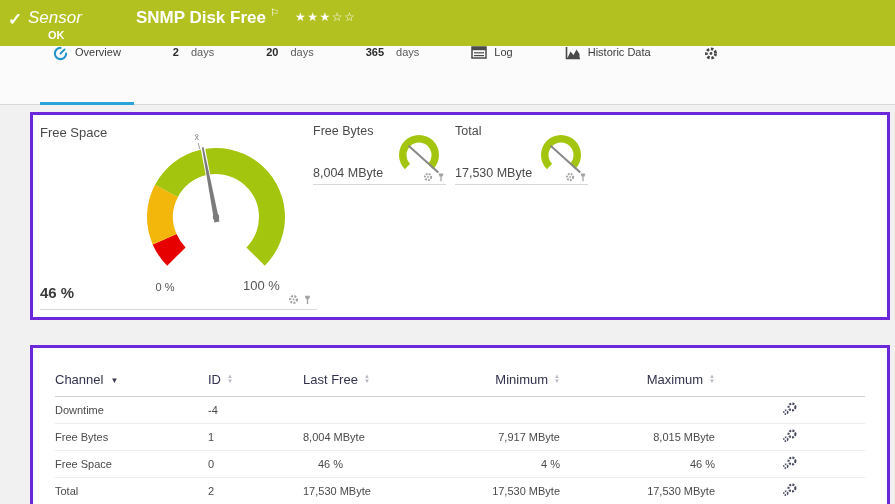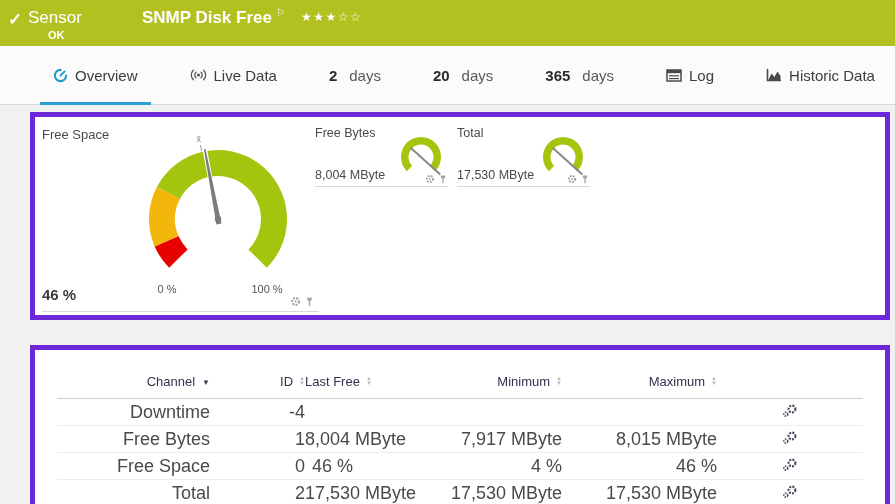--- a/index.html
+++ b/index.html
@@ -3,64 +3,64 @@
 <meta charset="utf-8">
 <style>
   * { box-sizing: border-box; margin: 0; padding: 0; }
   body { font-family: "Liberation Sans", sans-serif; }
   .screen { position: relative; width: 895px; height: 504px; background: #f1f1f1; overflow: hidden; }
 
   
   .topbar { position: absolute; left: 0; top: 0; width: 100%; height: 46px; background: #b2c120; color: #fff; }
   .check { position: absolute; left: 8px; top: 9px; font-size: 17px; font-weight: bold; }
   .title-line { position: absolute; left: 28px; top: 7px; font-size: 17px; white-space: nowrap; }
-  .sensor-word { font-weight: 300; margin-right: 12px; }
+  .sensor-word { font-style: italic; font-weight: 300; margin-right: 6px; }
   .sensor-name { font-weight: 700; margin-left: 48px; }
   .flag { font-size: 10px; vertical-align: super; margin-left: 4px; }
   .stars { margin-left: 16px; font-size: 12px; letter-spacing: 1.5px; vertical-align: 2px; }
   .status-ok { position: absolute; left: 48px; top: 29px; font-size: 11px; font-weight: 700; }
 
   
   .tabbar { position: absolute; left: 0; top: 46px; width: 100%; height: 59px; background: #fbfbfb;
             border-bottom: 1px solid #d9d9d9; display: flex; align-items: stretch; padding-left: 40px; }
-  .tab { position: relative; display: flex; align-items: center; gap: 7px; padding: 10px 13px; margin-right: 26px;
-         font-size: 15px; color: #3d3d3d; cursor: pointer; white-space: nowrap; }
+  .tab { position: relative; display: flex; align-items: flex-start; gap: 7px; padding: 0 13px; margin-right: 26px;
+         font-size: 11px; color: #3d3d3d; cursor: pointer; white-space: nowrap; }
   .tab.active::after { content: ""; position: absolute; left: 0; right: 0; bottom: -1px; height: 3px; background: #2ba3d9; }
   .tab .num { font-weight: 700; color: #2b2b2b; }
   .tab .word { color: #5a5a5a; margin-left: 5px; }
   .tab svg { display: block; }
 
   
-  .panel { position: absolute; left: 30px; right: 5px; background: #fff; border: 5px solid #6d28d9; }
+  .panel { position: absolute; left: 30px; right: 5px; background: #fff; border: 3px solid #6d28d9; }
   .panel-gauges { top: 112px; height: 208px; }
   .panel-table { top: 345px; height: 200px; }
 
   
   .gauge-widget { position: absolute; border-bottom: 1px solid #d8d8d8; }
   .gw-big { left: 7px; top: 7px; width: 277px; height: 188px; }
   .gw-label { font-size: 13px; color: #4a4a4a; padding-top: 3px; }
   .big-gauge-svg { position: absolute; left: 0; top: 12px; }
   .gw-value-big { position: absolute; left: 0; bottom: 8px; font-size: 15px; font-weight: 600; color: #3a3a3a; }
   .gw-min { position: absolute; left: 105px; bottom: 16px; width: 40px; text-align: center; font-size: 11px; color: #555; }
-  .gw-max { position: absolute; left: 203px; bottom: 16px; width: 44px; text-align: center; font-size: 11px; color: #555; }
+  .gw-max { position: absolute; left: 203px; bottom: 16px; width: 44px; text-align: left; font-size: 13px; color: #555; }
   .gw-icons { position: absolute; right: 4px; bottom: 4px; display: flex; gap: 3px; align-items: center; }
   .gw-small { top: 7px; width: 133px; height: 63px; }
   .gw-s1 { left: 280px; } .gw-s2 { left: 422px; }
   .gw-label-s { font-size: 12.5px; color: #4a4a4a; padding-top: 2px; }
   .gw-value-s { position: absolute; left: 0; bottom: 4px; font-size: 12.5px; color: #4a4a4a; white-space: nowrap; }
   .small-gauge-svg { position: absolute; right: 0; top: 6px; }
   .gw-icons-s { position: absolute; right: 0; bottom: 2px; display: flex; gap: 3px; align-items: center; z-index: 2; }
 
   
   .channel-table { border-collapse: collapse; margin: 24px 22px 0 22px; width: calc(100% - 44px); table-layout: fixed; }
   .channel-table th { font-size: 13px; font-weight: 500; color: #32324e; padding: 0 0 9px 0; white-space: nowrap; overflow: visible; }
   .channel-table thead tr { border-bottom: 1px solid #cfcfcf; }
   .channel-table tbody tr { border-bottom: 1px solid #ececec; }
-  .channel-table td { height: 27px; font-size: 18px; color: #4a4a4a; white-space: nowrap; }
-  .col-left { text-align: right; } .col-right { text-align: right; } .col-center { text-align: center; } 
+  .channel-table td { height: 27px; font-size: 11px; color: #4a4a4a; white-space: nowrap; }
+  .col-left { text-align: left; } .col-right { text-align: right; } .col-center { text-align: center; } 
   .sort-pair { display: inline-block; margin-left: 6px; font-size: 6px; color: #b8b8c2; line-height: 0.8; vertical-align: 1px; }
   .sort-pair span { display: block; }
   .sort-active { margin-left: 7px; font-size: 8px; color: #3b3b55; vertical-align: 1px; }
   .row-icon-cell { text-align: center; }
 </style>
 </head>
 <body>
 
 <div class="screen">
 
@@ -72,30 +72,20 @@
     <div class="status-ok">OK</div>
   </div>
 
   <div class="tabbar">
     <div class="tab active">
       <svg width="15" height="15" viewBox="0 0 16 16">
         <path d="M8 2 A6 6 0 1 0 14 8" stroke="#2196cb" stroke-width="2.2" fill="none" stroke-linecap="round"></path>
         <line x1="8" y1="8" x2="12.4" y2="3.6" stroke="#2196cb" stroke-width="2" stroke-linecap="round"></line>
       </svg>
       <span>Overview</span>
-    </div>
-    <div class="tab">
-      <svg width="17" height="14" viewBox="0 0 17 14">
-        <circle cx="8.5" cy="7" r="1.6" fill="#555"></circle>
-        <path d="M6 4.3 A3.6 3.6 0 0 0 6 9.7" stroke="#555" stroke-width="1.3" fill="none" stroke-linecap="round"></path>
-        <path d="M3.4 2.3 A6.3 6.3 0 0 0 3.4 11.7" stroke="#555" stroke-width="1.3" fill="none" stroke-linecap="round"></path>
-        <path d="M11 4.3 A3.6 3.6 0 0 1 11 9.7" stroke="#555" stroke-width="1.3" fill="none" stroke-linecap="round"></path>
-        <path d="M13.6 2.3 A6.3 6.3 0 0 1 13.6 11.7" stroke="#555" stroke-width="1.3" fill="none" stroke-linecap="round"></path>
-      </svg>
-      <span>Live Data</span>
     </div>
     <div class="tab">
       <span class="num">2</span>
         <span class="word">days</span>
     </div>
     <div class="tab">
       <span class="num">20</span>
         <span class="word">days</span>
     </div>
     <div class="tab">

